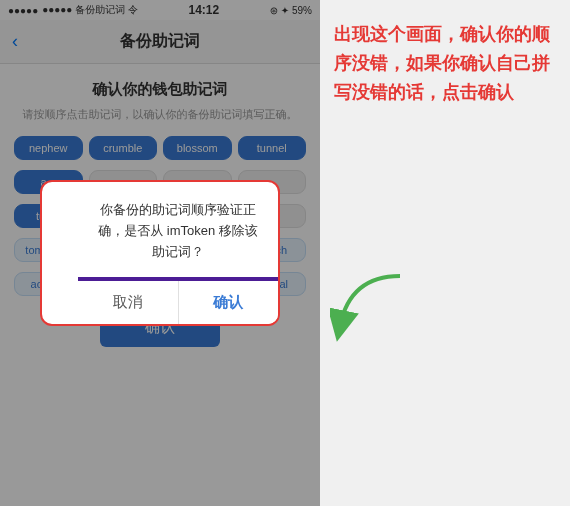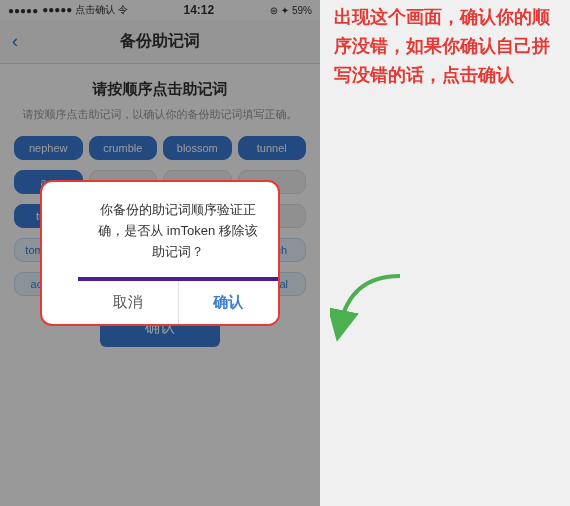--- a/index.html
+++ b/index.html
@@ -167,21 +167,21 @@
       color: #555;
     }
     .dialog-btn.ok {
       color: #3a7bd5;
       font-weight: 600;
     }
 
     
     .annotation-area {
       flex: 1;
-      padding: 3px 14px;
+      padding: 20px 14px;
       display: flex;
       flex-direction: column;
       align-items: flex-start;
       position: relative;
     }
     .annotation-text {
       font-size: 18px;
       color: #e53935;
       font-weight: 700;
       line-height: 1.6;
@@ -194,35 +194,35 @@
     }
   </style>
 </head>
 <body>
 
 <div class="phone-frame">
 
   <div class="status-bar">
     <div class="status-left">
       <span>●●●●●</span>
-      <span>●●●●● 点击确认 令</span>
+      <span>●●●●● 备份助记词 令</span>
     </div>
     <div style="font-size:12px;font-weight:600;text-align:right;">14:12</div>
     <div class="status-right">
       <span>⊛ ✦ 59%</span>
     </div>
   </div>
 
   <div class="nav-bar">
     <span class="nav-back">‹</span>
     <span class="nav-title">备份助记词</span>
   </div>
 
   <div class="content">
-    <div class="page-title">请按顺序点击助记词</div>
+    <div class="page-title">确认你的钱包助记词</div>
     <div class="page-subtitle">请按顺序点击助记词，以确认你的备份助记词填写正确。</div>
 
     <div class="word-grid">
       <div class="word-chip selected">nephew</div>
       <div class="word-chip selected">crumble</div>
       <div class="word-chip selected">blossom</div>
       <div class="word-chip selected">tunnel</div>
     </div>
 
     <div class="word-grid" style="grid-template-columns: repeat(4,1fr);">

